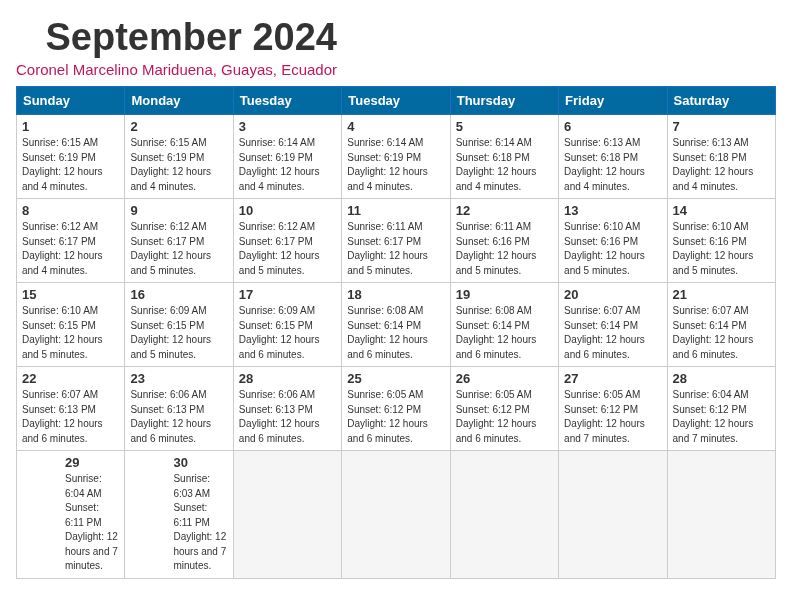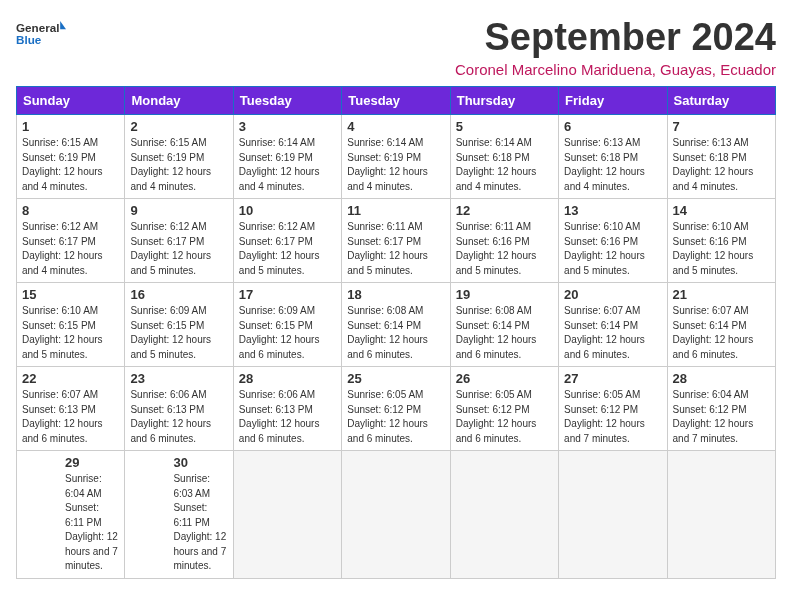--- a/index.html
+++ b/index.html
@@ -33,21 +33,21 @@
       font-size: 15px;
       color: #be185d;
       margin-top: 2px;
     }
     .calendar-table {
       width: 100%;
       border-collapse: collapse;
       margin-top: 8px;
     }
     .calendar-table th {
-      background-color: #6d28d9;
+      background-color: #0369a1;
       color: #fff;
       text-align: left;
       padding: 6px 6px;
       font-size: 13px;
       font-weight: bold;
       border: 1px solid #1a6fc4;
     }
     .calendar-table td {
       border: 1px solid #ccc;
       vertical-align: top;
@@ -74,27 +74,20 @@
     }
     tr:last-child td {
       min-height: 60px;
       padding-left: 48px;
     }
   </style>
 </head>
 <body>
 
 <div class="header-section">
-  <div class="logo">
-  <svg width="50" height="40" viewBox="0 0 60 40" xmlns="http://www.w3.org/2000/svg">
-    <text x="0" y="15" font-size="14" font-weight="bold" font-family="Arial" fill="#333">General</text>
-    <text x="0" y="30" font-size="14" font-weight="bold" font-family="Arial" fill="#1a6fc4">Blue</text>
-    <polygon points="53,2 60,12 53,12" fill="#1a6fc4"></polygon>
-  </svg>
-</div>
   <div class="title-section">
     <div class="month-title">September 2024</div>
     <div class="subtitle">Coronel Marcelino Mariduena, Guayas, Ecuador</div>
   </div>
 </div>
 
 <table class="calendar-table">
   <thead>
     <tr id="header-row">
         <th>Sunday</th>

